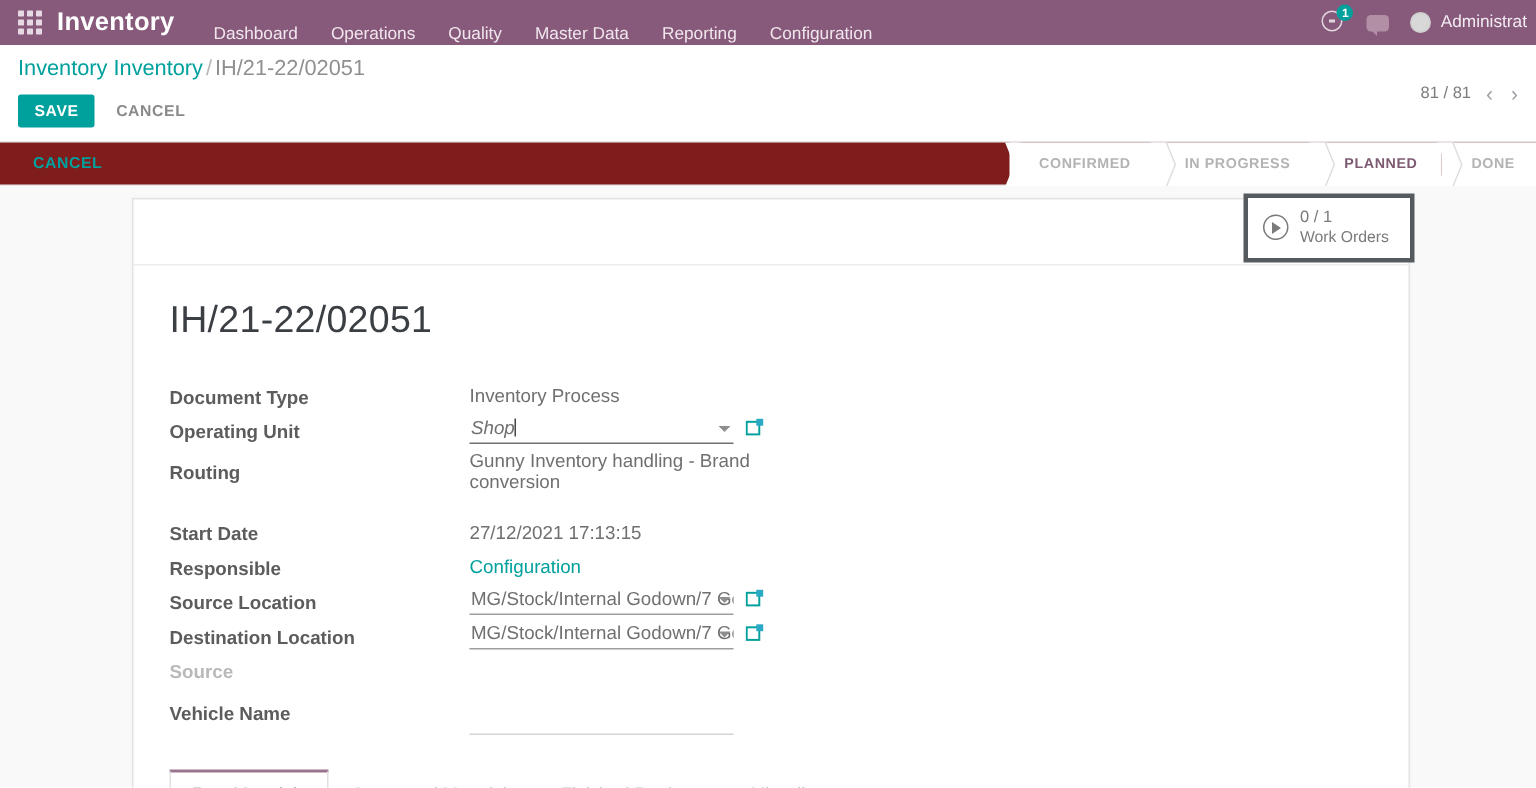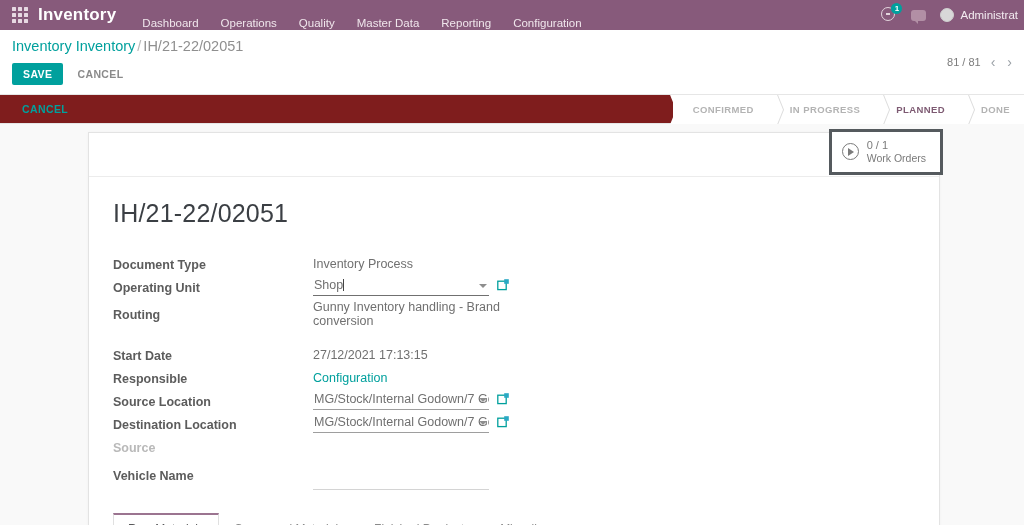--- a/index.html
+++ b/index.html
@@ -114,21 +114,21 @@
   .frow { display:flex; align-items:center; min-height:20px; margin-bottom:3px; }
   .flabel { width:200px; flex:none; font-size:12.5px; font-weight:bold; color:#5c5c5c; padding-top:1px; }
   .flabel.muted { color:#b9b9b9; font-weight:bold; }
   .fval { font-size:12.5px; color:#707070; position:relative; width:190px; }
   .fval.link { color:#00a09d; }
 
   .finput {
     position:relative; width:176px; border-bottom:1px solid #9e9e9e;
     font-size:12.5px; color:#707070; padding:0 16px 1px 1px; height:18px; overflow:hidden; white-space:nowrap;
   }
-  .finput.focused { border-bottom:1px solid #707070; }
+  .finput.focused { border-bottom:1px solid #707070;font-style:italic; }
   .finput.empty { border-bottom:1px solid #d4d4d4; height:16px; }
   .caret { display:inline-block; width:1px; height:12px; background:#444; vertical-align:-2px; }
   .caret-dd {
     position:absolute; right:2px; top:6px; width:0; height:0;
     border-left:4px solid transparent; border-right:4px solid transparent; border-top:4px solid #8e8e8e;
   }
   .extlink { position:absolute; left:184px; top:0px; width:13px; height:13px; cursor:pointer; }
   .extlink svg { display:block; }
 
   .fspacer { height:14px; }

